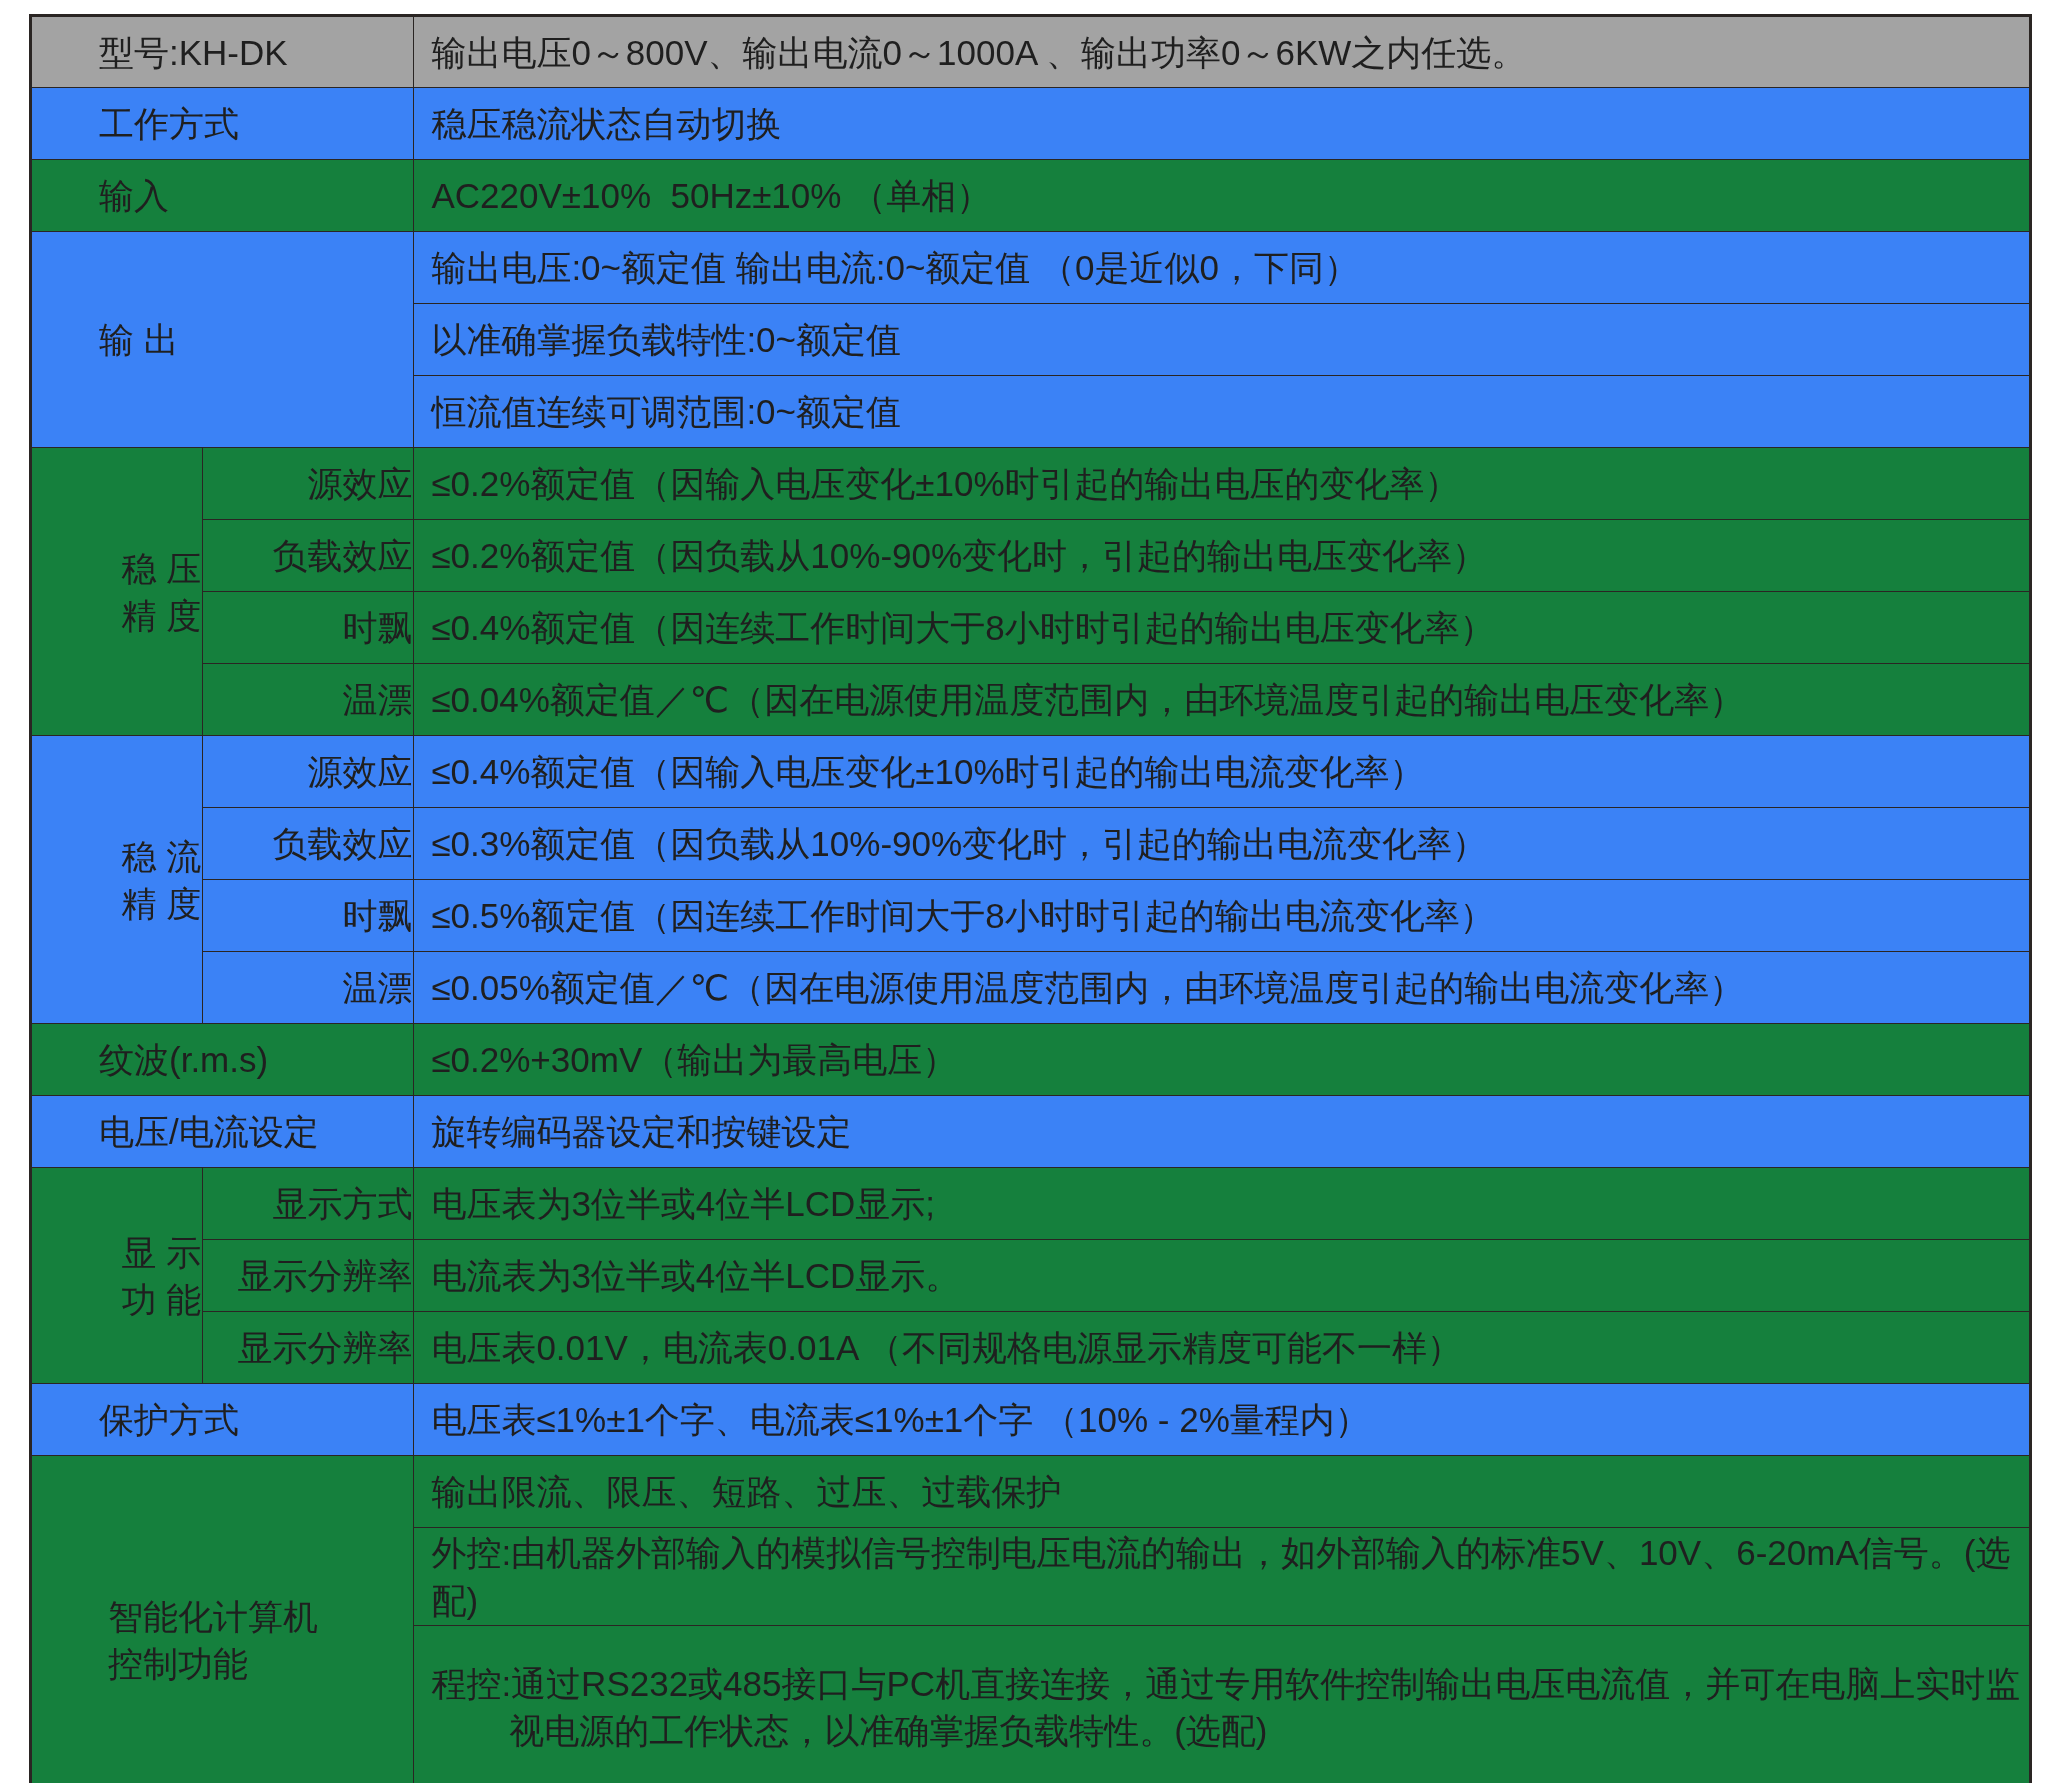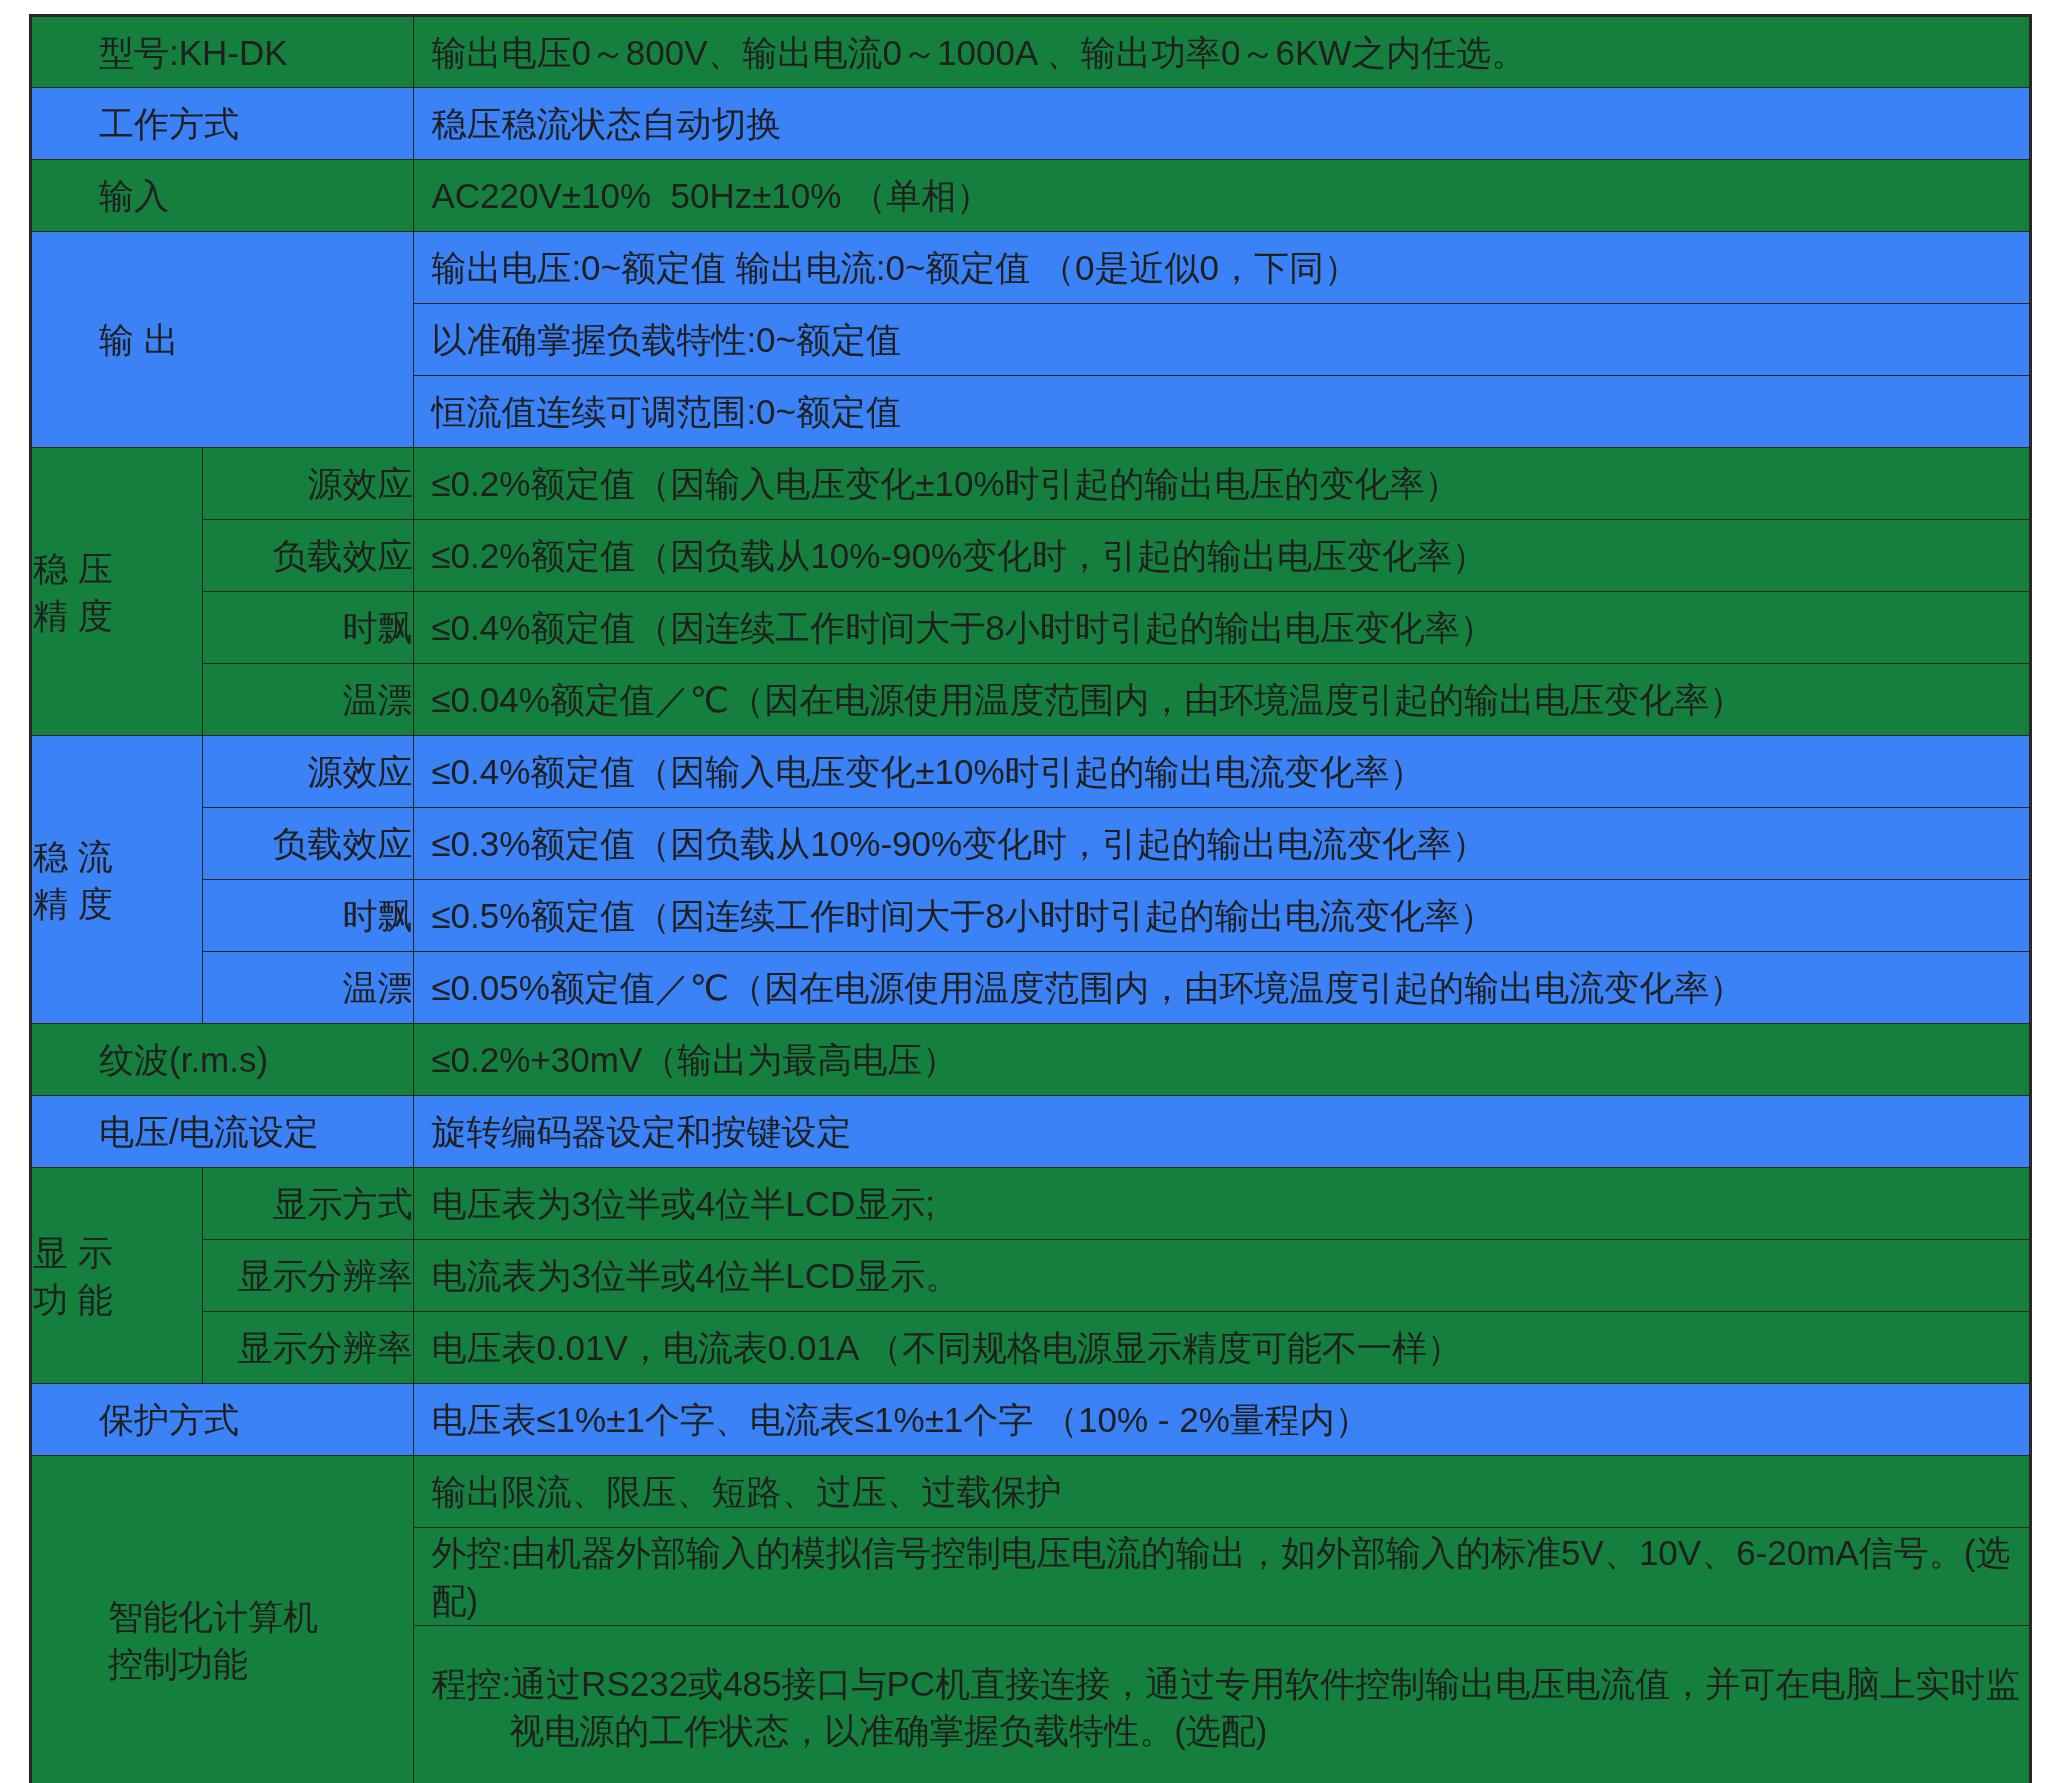--- a/index.html
+++ b/index.html
@@ -20,26 +20,26 @@
     overflow:hidden;
     vertical-align:middle;
     line-height:1.35;
   }
   col.c1{width:172px;}
   col.c2{width:211px;}
   col.c3{width:1615px;}
   tr.r{height:72px;}
   tr.r-tall{height:165px;}
   
-  .bg-blue{background:#15803d;}
+  .bg-blue{background:#a3a3a3;}
   .bg-gray{background:#15803d;}
   .bg-white{background:#3b82f6;}
   
   td.lbl-full{padding-left:67px;text-align:left;}
-  td.lbl-group{text-align:left;white-space:pre-line;line-height:1.55;}
+  td.lbl-group{text-align:right;white-space:pre-line;line-height:1.55;}
   td.lbl-sub{padding-left:25px;text-align:right;}
   td.val{padding-left:17px;padding-right:7.6px;text-align:left;white-space:pre-wrap;}
   td.lbl-smart{
     vertical-align:top;padding-top:36px;padding-left:76px;
     white-space:pre-line;line-height:2.15;text-align:left;
   }
 </style>
 </head>
 <body>
 

